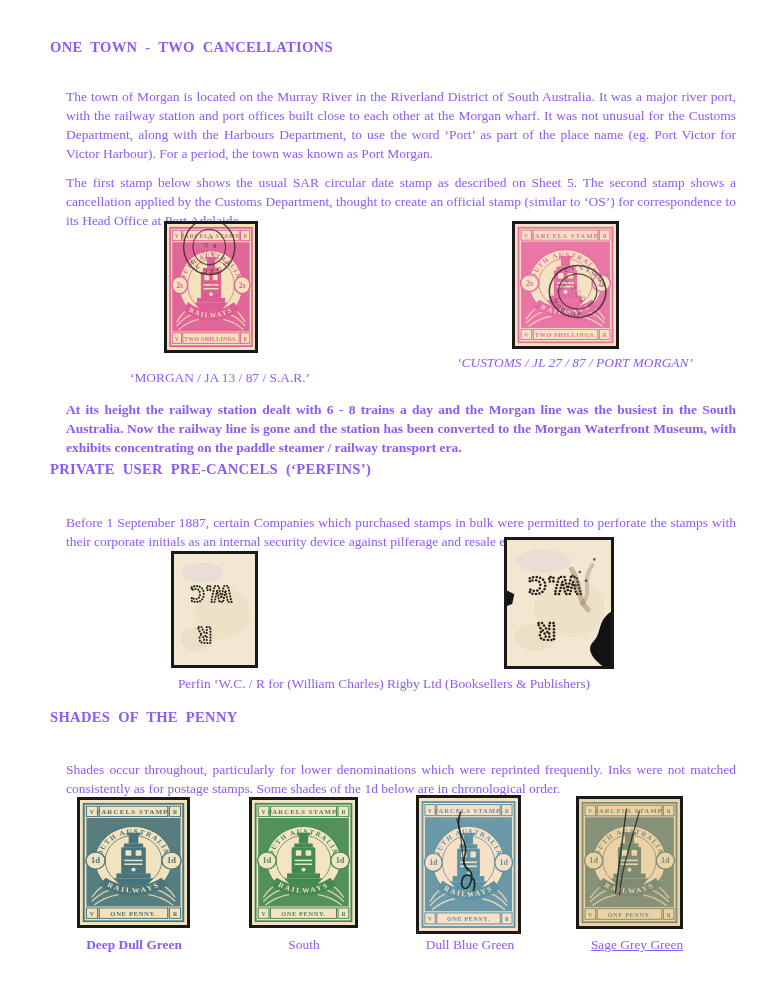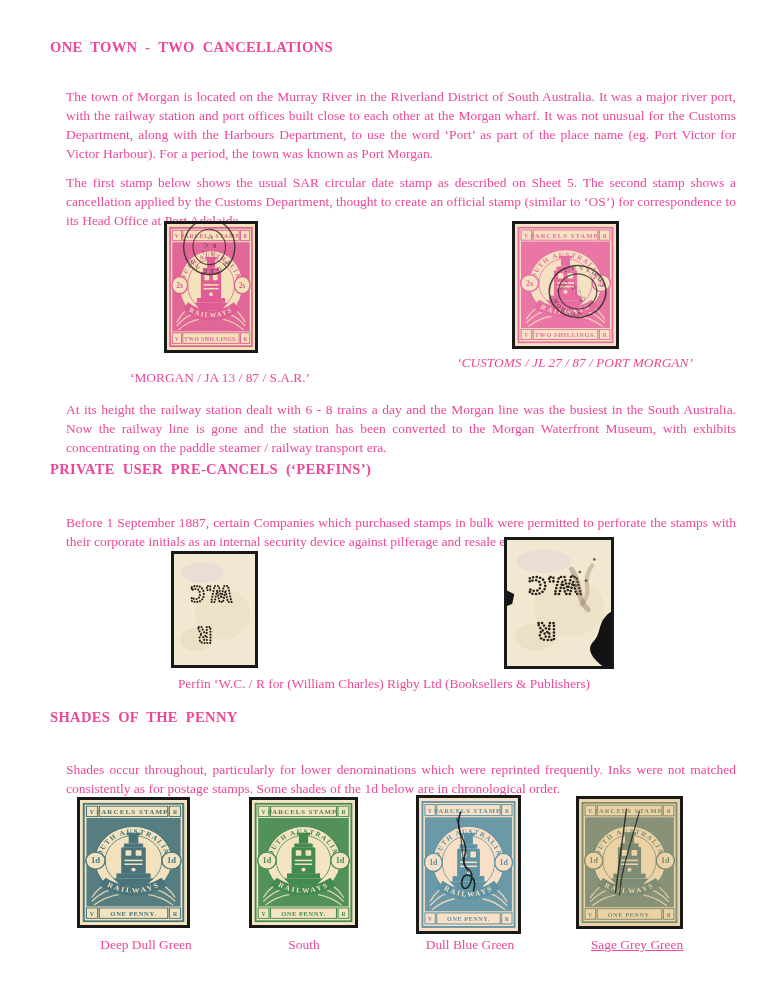--- a/index.html
+++ b/index.html
@@ -1,40 +1,40 @@
 <!DOCTYPE html>
 <html><head>
 <meta charset="utf-8">
 <style>
   html,body{margin:0;padding:0;background:#ffffff;}
   .page{position:relative;width:768px;height:994px;background:#ffffff;overflow:hidden;
-        font-family:"Liberation Serif","DejaVu Serif",serif;color:#ec4899;}
+        font-family:"Liberation Serif","DejaVu Serif",serif;color:#8b5cf6;}
   .hd{position:absolute;margin:0;font-size:14.6px;font-weight:bold;letter-spacing:.3px;word-spacing:4px;}
   .body{position:absolute;margin:16px;width:670px;font-size:13.5px;line-height:19px;text-align:justify;}
   .cap{position:absolute;font-size:13.4px;text-align:center;}
   .lbl{position:absolute;font-size:13.4px;text-align:center;}
   .photo{position:absolute;background:#191919;padding:3px;box-sizing:border-box;}
   .photo svg{width:100%;height:100%;display:block;}
   .photo::after{content:"";position:absolute;inset:2px;outline:2px dotted #191919;outline-offset:-1px;pointer-events:none;}
   
   #h1{left:50px;top:39px;} #p1{left:50px;top:71px;} #p2{left:50px;top:157px;}
   #stA{left:164px;top:221px;width:94px;height:132px;}
   #stB{left:512px;top:221px;width:107px;height:128px;}
   #cap1{left:95px;top:370px;width:250px;} #cap2{left:425px;top:355px;width:300px;font-style:italic;}
-  #p3{left:50px;top:384px;}
+  #p3{left:50px;top:384px;font-weight:bold;}
   #h2{left:50px;top:461px;} #p4{left:50px;top:497px;}
   #pfA{left:171px;top:551px;width:87px;height:117px;}
   #pfB{left:504px;top:537px;width:110px;height:132px;}
   #capPf{left:50px;top:676px;width:668px;}
   #h3{left:50px;top:709px;} #p5{left:50px;top:744px;}
   #g0{left:77px;top:797px;width:113px;height:131px;}
   #g1{left:249px;top:797px;width:109px;height:131px;}
   #g2{left:416px;top:795px;width:105px;height:139px;}
   #g3{left:576px;top:796px;width:107px;height:133px;}
-  #l0{left:84px;top:937px;width:124px;} #l1{left:244px;top:937px;width:120px;}
+  #l0{left:72px;top:937px;width:124px;font-weight:bold;} #l1{left:244px;top:937px;width:120px;}
   #l2{left:404px;top:937px;width:132px;} #l3{left:570px;top:937px;width:134px;text-decoration:underline;}
 </style>
 </head>
 <body>
 
 <div class="page">
   <h1 class="hd" id="h1">ONE TOWN - TWO CANCELLATIONS</h1>
   <p class="body" id="p1">The town of Morgan is located on the Murray River in the Riverland District of South Australia.  It was a major river port, with the railway station and port offices built close to each other at the Morgan wharf.  It was not unusual for the Customs Department, along with the Harbours Department, to use the word ‘Port’ as part of the place name (eg. Port Victor for Victor Harbour).  For a period, the town was known as Port Morgan.</p>
   <p class="body" id="p2">The first stamp below shows the usual SAR circular date stamp as described on Sheet 5.  The second stamp shows a cancellation applied by the Customs Department, thought to create an official stamp (similar to ‘OS’) for correspondence to its Head Office at Port Adelaide.</p>
 

